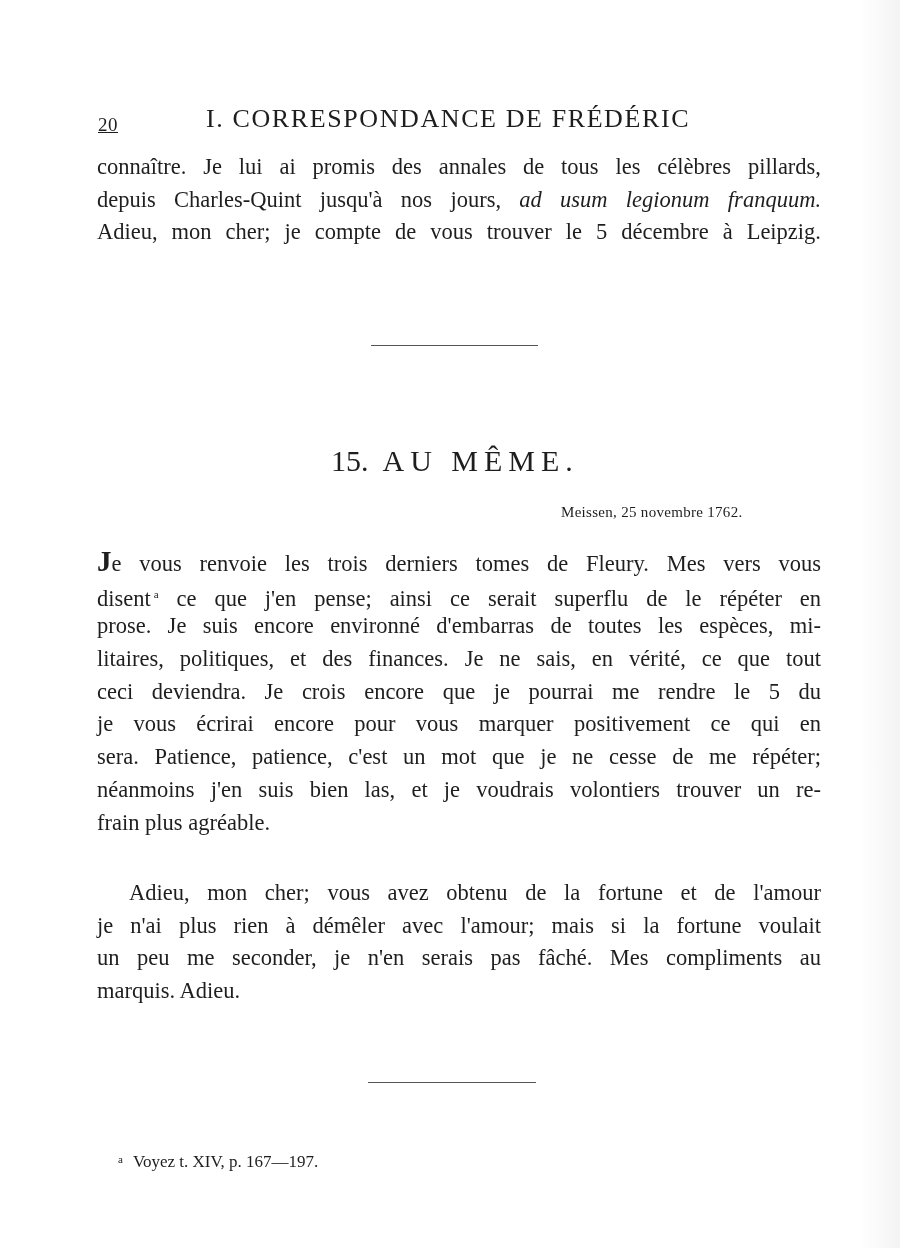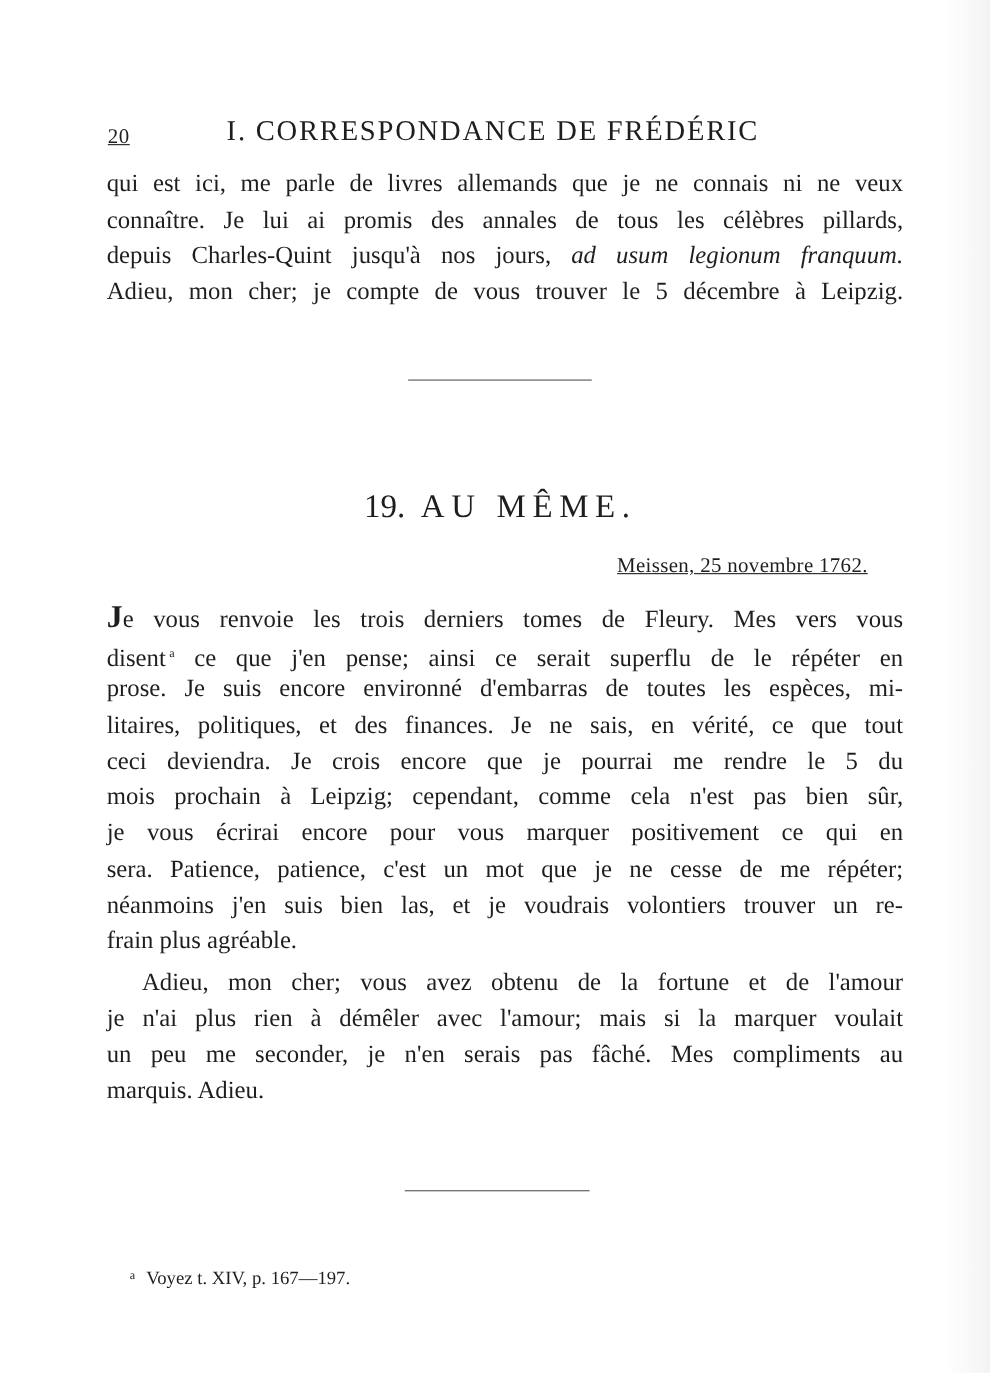--- a/index.html
+++ b/index.html
@@ -95,23 +95,22 @@
   }
   .letter-heading .title {
     letter-spacing: 6px;
     font-size: 30px;
     margin-top: 36px;
   }
   .dateline {
     position: absolute;
     top: 504px;
     left: 561px;
-    font-size: 19px;
+    font-size: 15px;
     letter-spacing: 0.3px;
-    text-decoration: underline;
   }
   #para-letter { top: 545px; }
   #para-letter-2 { top: 877px; }
   .footnote {
     position: absolute;
     top: 1152px;
     left: 118px;
     font-size: 17px;
   }
   .footnote .mark {
@@ -124,50 +123,48 @@
 <body>
 
 <div class="page-shade"></div>
 
 <div class="running-head">
   <span class="page-number">20</span>
   <span class="running-title">I. CORRESPONDANCE DE FRÉDÉRIC</span>
 </div>
 
 <div class="text-block" id="para-intro">
-  <span class="line">qui est ici, me parle de livres allemands que je ne connais ni ne veux</span>
   <span class="line">connaître. Je lui ai promis des annales de tous les célèbres pillards,</span>
   <span class="line"><span>depuis Charles-Quint jusqu'à nos jours,</span> <span class="it">ad usum legionum franquum.</span></span>
   <span class="line">Adieu, mon cher; je compte de vous trouver le 5 décembre à Leipzig.</span>
 </div>
 
 <div class="rule" id="rule-top"></div>
 
 <div class="letter-heading">
-  <span class="num">19.</span><span class="title">AU MÊME.</span>
+  <span class="num">15.</span><span class="title">AU MÊME.</span>
 </div>
 
 <div class="dateline">Meissen, 25 novembre 1762.</div>
 
 <div class="text-block" id="para-letter">
   <span class="line"><span class="dropcap">J</span><span>e vous renvoie les trois derniers tomes de Fleury. Mes vers vous</span></span>
   <span class="line"><span>disent</span><span class="sup">a</span> <span>ce que j'en pense; ainsi ce serait superflu de le répéter en</span></span>
   <span class="line">prose. Je suis encore environné d'embarras de toutes les espèces, mi-</span>
   <span class="line">litaires, politiques, et des finances. Je ne sais, en vérité, ce que tout</span>
   <span class="line">ceci deviendra. Je crois encore que je pourrai me rendre le 5 du</span>
-  <span class="line">mois prochain à Leipzig; cependant, comme cela n'est pas bien sûr,</span>
   <span class="line">je vous écrirai encore pour vous marquer positivement ce qui en</span>
   <span class="line">sera. Patience, patience, c'est un mot que je ne cesse de me répéter;</span>
   <span class="line">néanmoins j'en suis bien las, et je voudrais volontiers trouver un re-</span>
   <span class="line last">frain plus agréable.</span>
 </div>
 
 <div class="text-block" id="para-letter-2">
   <span class="line indent">Adieu, mon cher; vous avez obtenu de la fortune et de l'amour</span>
-  <span class="line">je n'ai plus rien à démêler avec l'amour; mais si la marquer voulait</span>
+  <span class="line">je n'ai plus rien à démêler avec l'amour; mais si la fortune voulait</span>
   <span class="line">un peu me seconder, je n'en serais pas fâché. Mes compliments au</span>
   <span class="line last">marquis. Adieu.</span>
 </div>
 
 <div class="rule" id="rule-bottom"></div>
 
 <div class="footnote">
   <span class="mark">a</span><span>Voyez t. XIV, p. 167—197.</span>
 </div>
 

